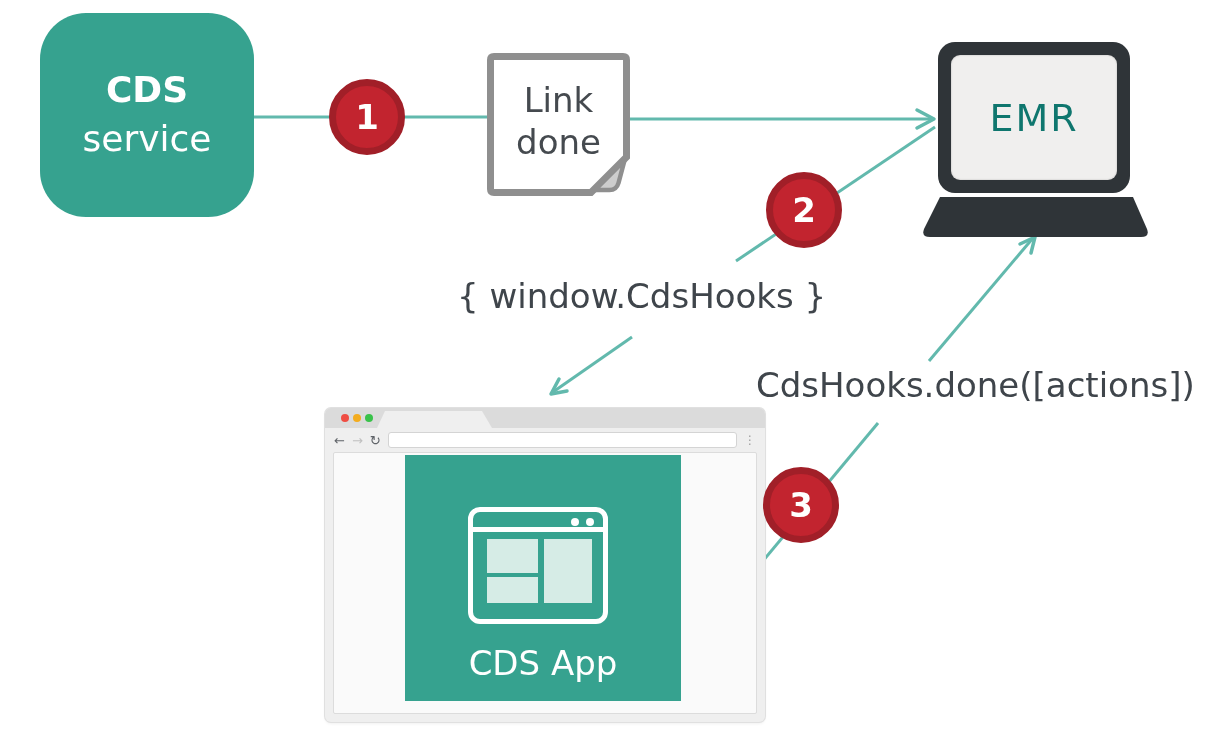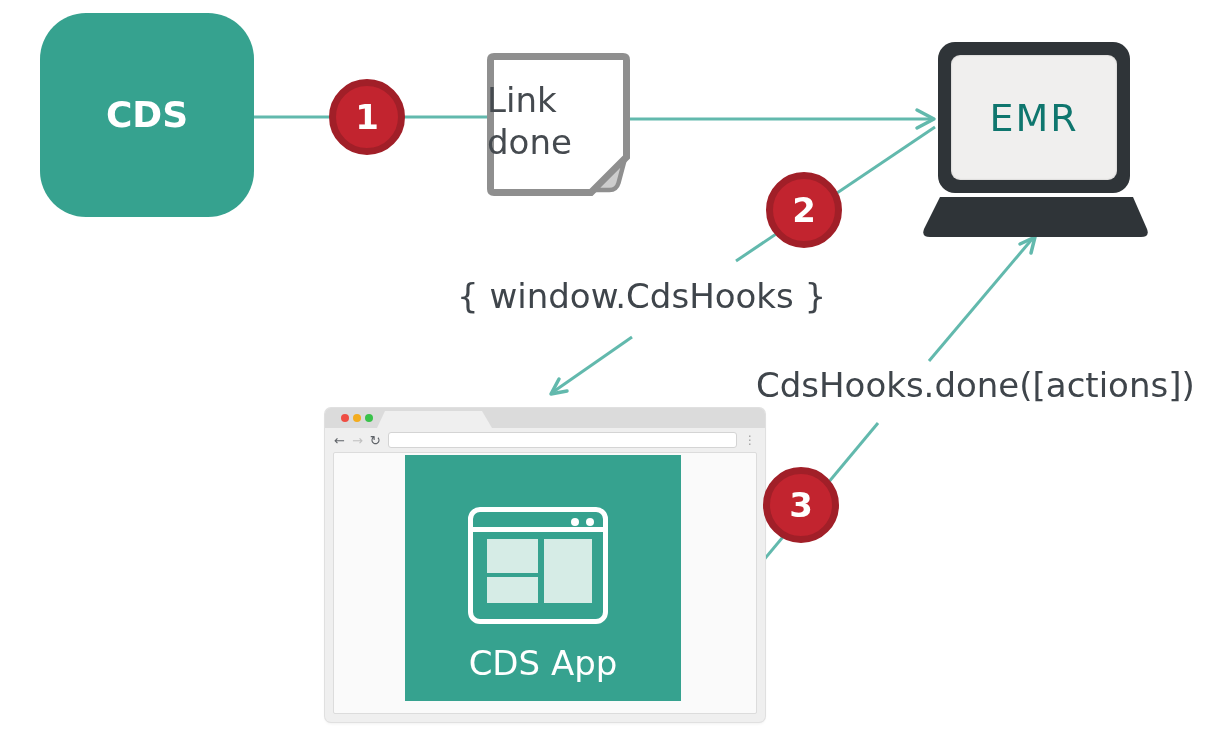--- a/index.html
+++ b/index.html
@@ -26,21 +26,21 @@
     display:flex;align-items:center;justify-content:center;
     color:#fff;font-size:34px;font-weight:bold;
   }
   #badge-1{left:309px;top:79px;}
   #badge-2{left:746px;top:172px;}
   #badge-3{left:743px;top:467px;}
 
   
   #link-card-label{
     position:absolute;left:467px;top:53px;width:143px;height:136px;z-index:2;
-    display:flex;flex-direction:column;align-items:flex-start;justify-content:center;
+    display:flex;flex-direction:column;align-items:center;justify-content:center;
     font-size:34px;color:#454A4F;line-height:1.25;text-align:center;
   }
 
   
   #emr-screen{
     position:absolute;left:918px;top:42px;width:192px;height:151px;
     background:#2F3438;border-radius:17px;z-index:2;
   }
   #emr-screen-inner{
     position:absolute;left:13px;top:13px;right:13px;bottom:13px;background:#F0EFEE;
@@ -124,20 +124,21 @@
     <polyline points="1000,244 1015,237 1011,253" stroke="#62B9AD" stroke-width="3.5" fill="none" stroke-linecap="round" stroke-linejoin="round"></polyline>
 
     <path d="M474 56.5 L603 56.5 Q606.5 56.5 606.5 60 L606.5 157 L571 192.5 L474 192.5 Q470.5 192.5 470.5 189 L470.5 60 Q470.5 56.5 474 56.5 Z" fill="#FFFFFF" stroke="#8F8F8F" stroke-width="7"></path>
     <path d="M575 190 L604.5 160.5 L598.5 183 Q596.5 190 589.5 190 Z" fill="#CDCDCD" stroke="#8F8F8F" stroke-width="4.5" stroke-linejoin="round"></path>
 
     <path d="M920 197 L1113 197 L1127 229 Q1130 237 1121 237 L910 237 Q901 237 904 229 Z" fill="#2F3438"></path>
   </svg>
 
   <div id="cds-box">
     <div class="t1">CDS</div>
+    <div class="t2">service</div>
   </div>
 
   <div class="step-badge" id="badge-1">
     <span>1</span>
   </div>
   <div class="step-badge" id="badge-2">
     <span>2</span>
   </div>
   <div class="step-badge" id="badge-3">
     <span>3</span>

